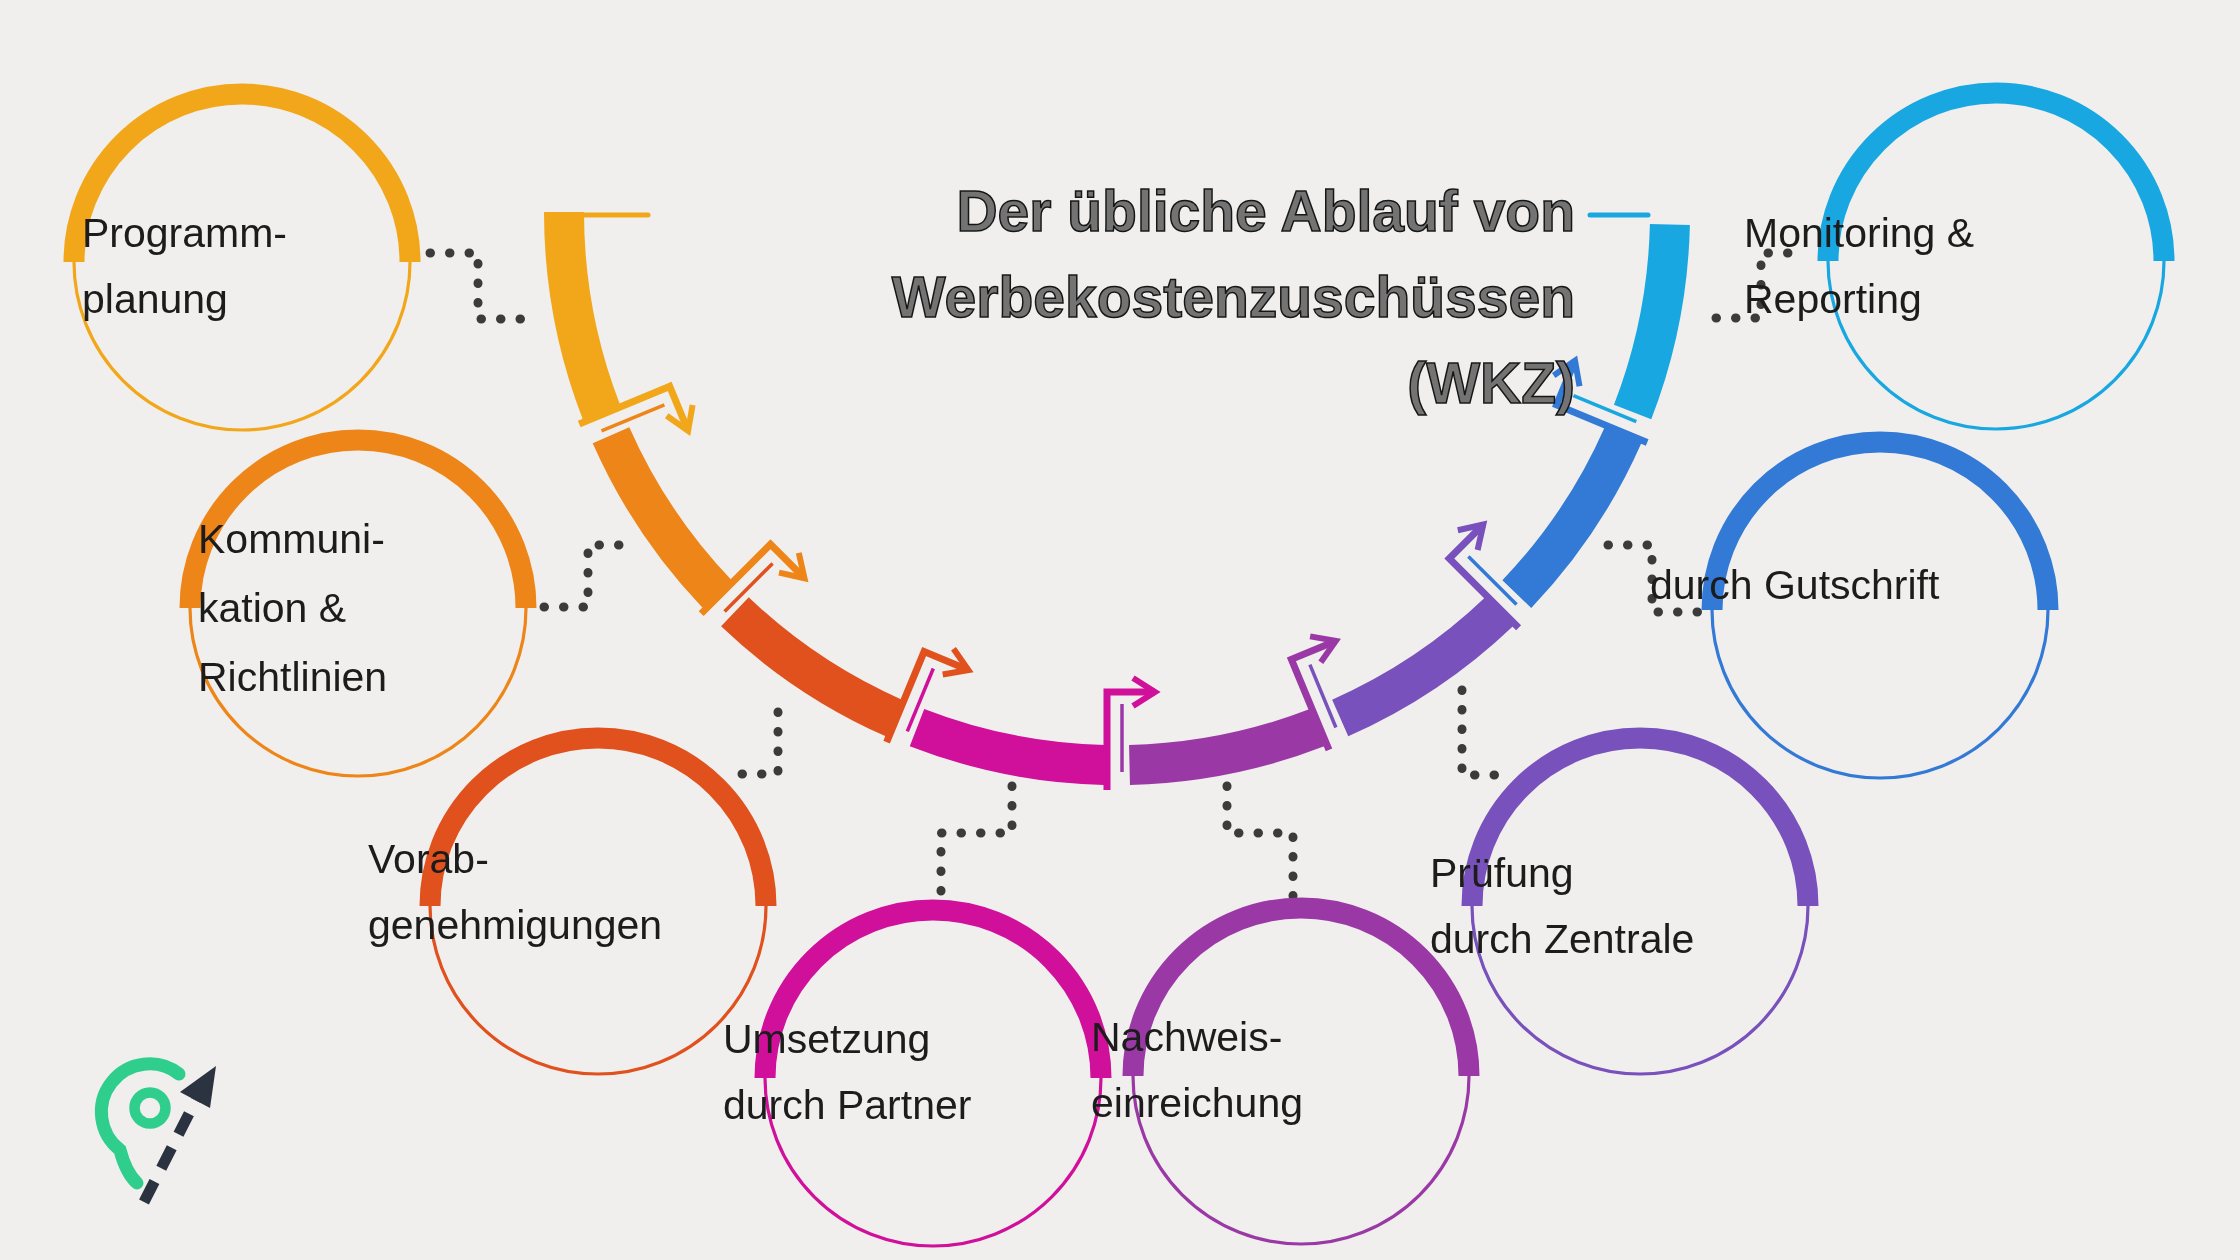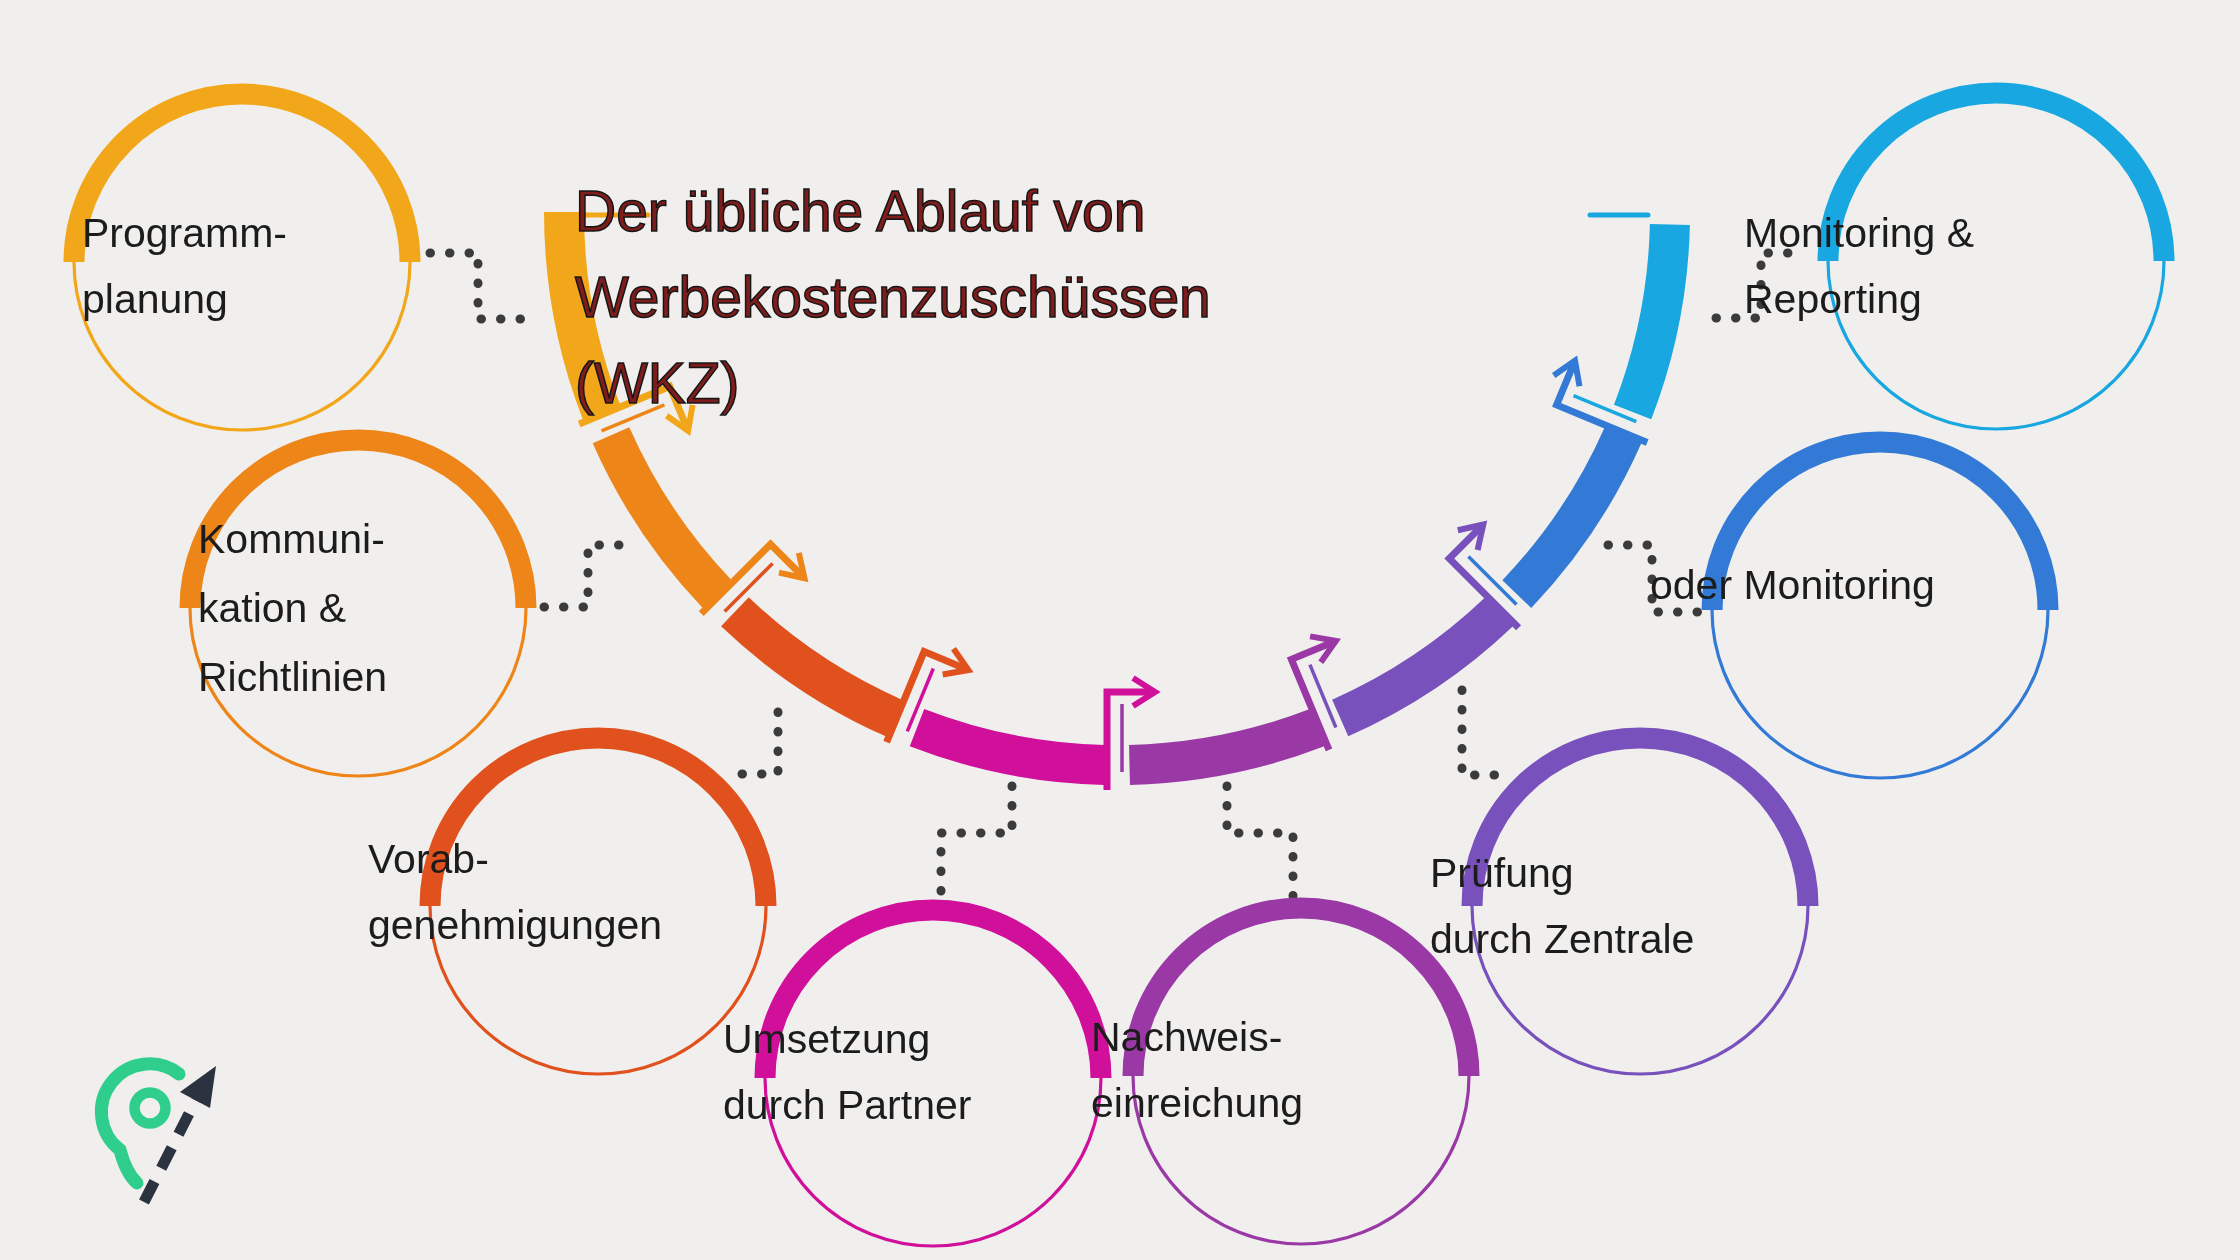--- a/index.html
+++ b/index.html
@@ -5,22 +5,22 @@
   html,body{margin:0;padding:0;}
   body{
     width:2240px;height:1260px;overflow:hidden;position:relative;
     background:#F0EFED;
     font-family:"Liberation Sans", sans-serif;
   }
   #stage{position:absolute;inset:0;width:2240px;height:1260px;}
   svg.layer{position:absolute;left:0;top:0;}
   .title{
     position:absolute;left:575px;top:168px;width:1000px;
-    text-align:left;color:#7f1d1d;
-    font-size:57px;line-height:86px;font-weight:400;
+    text-align:right;color:#737373;
+    font-size:57px;line-height:86px;font-weight:700;
     -webkit-text-stroke:1.5px #161616;
     letter-spacing:0px;
   }
   .title span{display:block;}
   .step-label{
     position:absolute;text-align:left;color:#1C1C1C;
     font-size:41px;line-height:66px;font-weight:400;
   }
   .step-label.three{line-height:69px;}
   .step-label span{display:block;}
@@ -119,21 +119,21 @@
     <span>Nachweis-</span>
     <span>einreichung</span>
   </div>
 
   <div class="step-label" style="left:1430px;top:840px;width:420px;">
     <span>Prüfung</span>
     <span>durch Zentrale</span>
   </div>
 
   <div class="step-label" style="left:1650px;top:552px;width:460px;">
-    <span>oder Monitoring</span>
+    <span>durch Gutschrift</span>
   </div>
 
   <div class="step-label" style="left:1744px;top:200px;width:420px;">
     <span>Monitoring &amp;</span>
     <span>Reporting</span>
   </div>
 
   <svg class="layer" style="left:60px;top:990px;" width="260" height="260" viewBox="0 0 260 260">
     <g>
       <path d="M119,84 A46,46 0 1 0 60,160 Q66,183 77,193" fill="none" stroke-width="13" stroke-linecap="round" stroke="#2FCE8D"></path>

